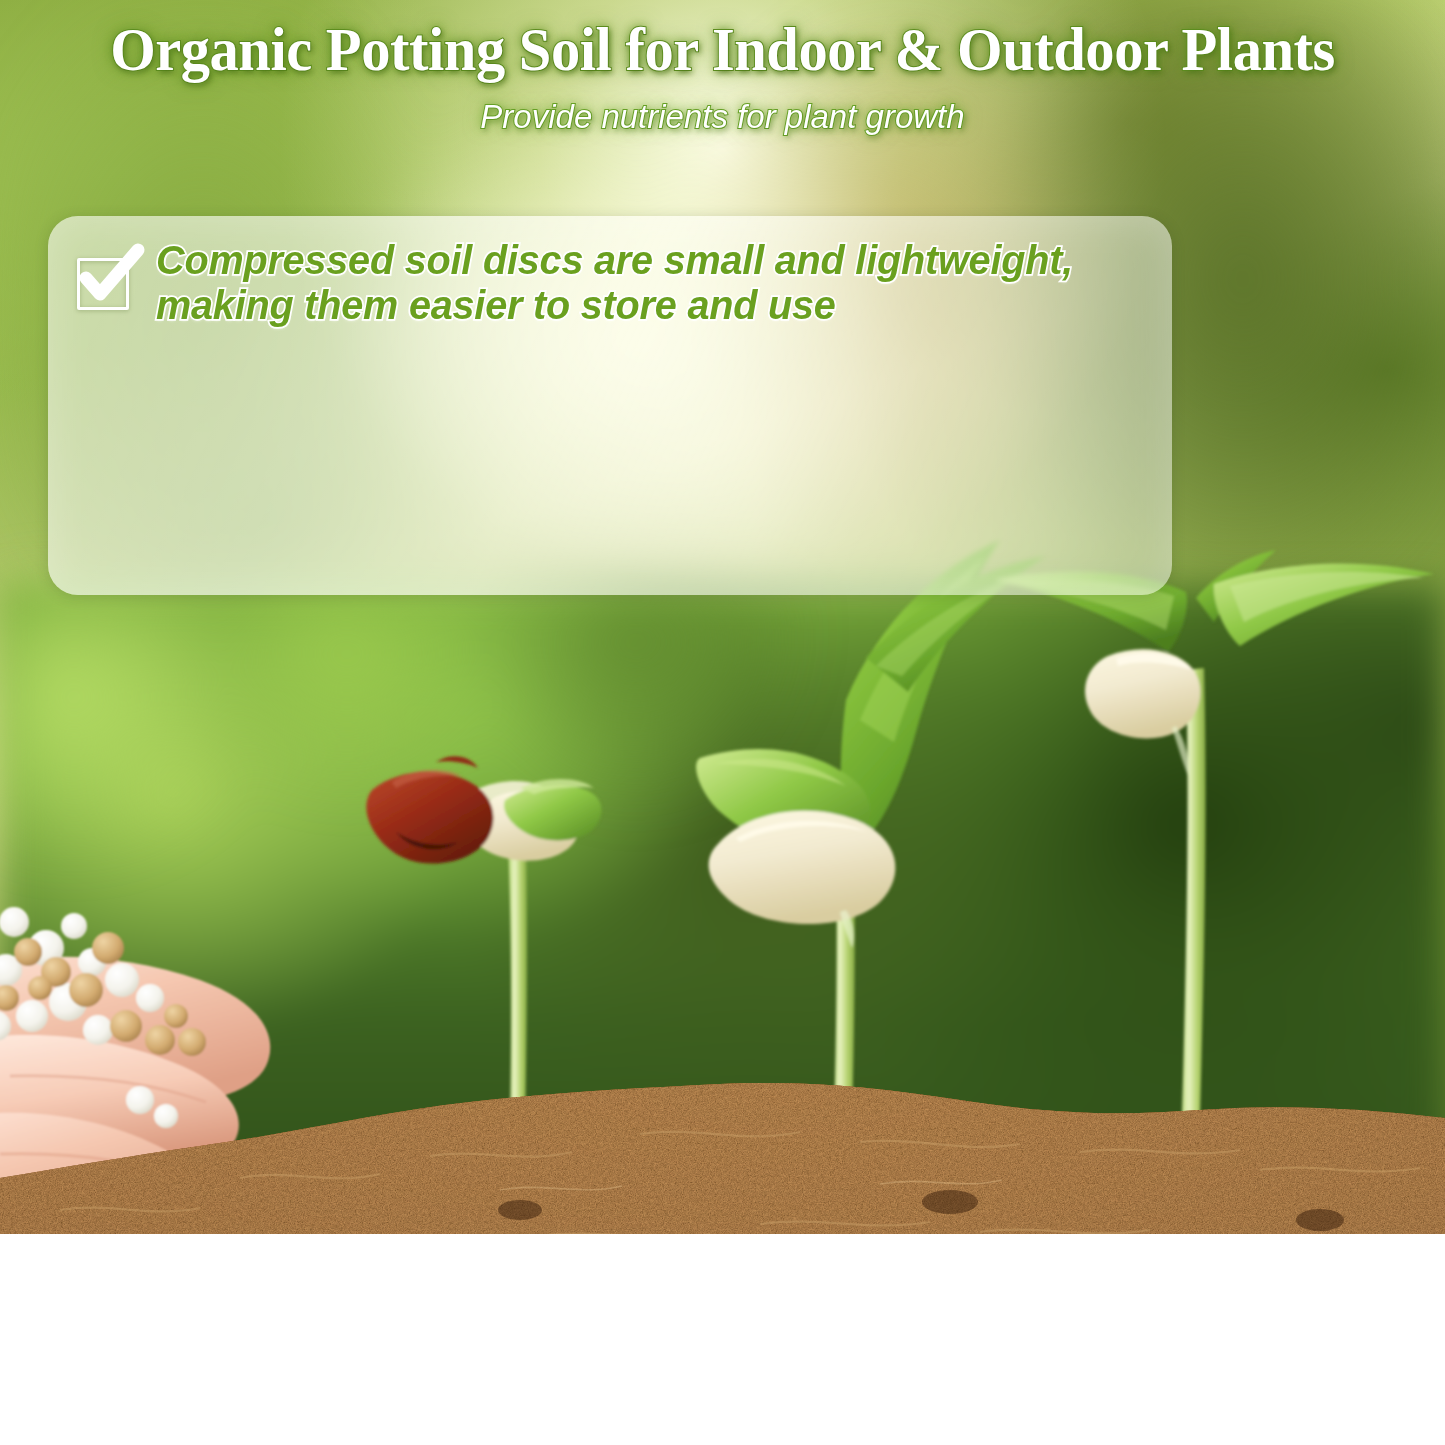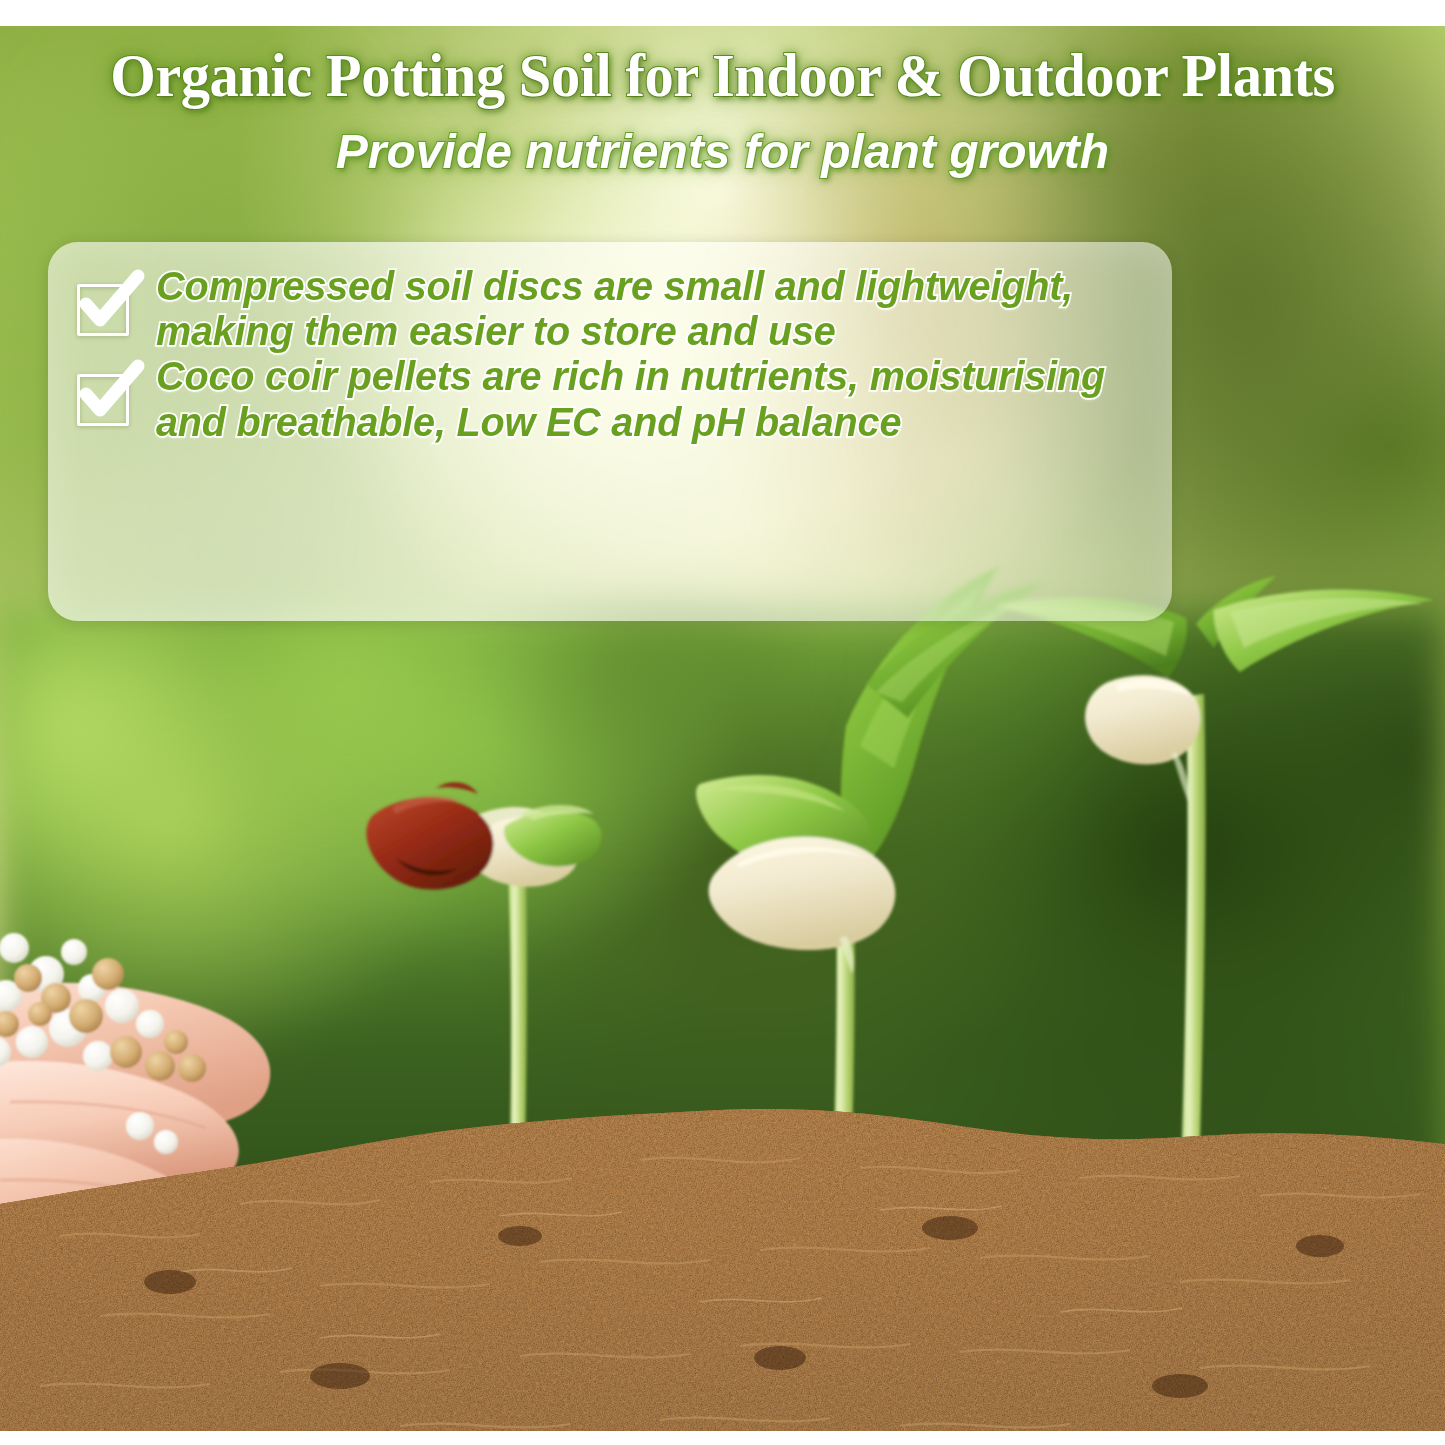--- a/index.html
+++ b/index.html
@@ -1,23 +1,22 @@
 <!DOCTYPE html>
 <html><head>
 <meta charset="utf-8">
 <style>
   html,body{margin:0;padding:0;background:#fff;}
   body{font-family:"Liberation Sans",sans-serif;}
 
   #poster{
     position:relative;
-    width:1445px;height:1405px;
+    width:1445px;height:1234px;
     overflow:hidden;
     background:#7f1d1d;
-    margin-top:26px;
   }
 
   
   .bg-base{
     position:absolute;inset:0;
     background:
       radial-gradient(circle at 50% 12%, rgba(255,255,235,.95) 0%, rgba(246,245,200,.55) 14%, rgba(0,0,0,0) 34%),
       radial-gradient(ellipse 40% 30% at 8% 14%, #9cbf52 0%, rgba(156,191,82,0) 70%),
       radial-gradient(ellipse 34% 34% at 78% 10%, #7d8f36 0%, rgba(125,143,54,0) 72%),
       radial-gradient(ellipse 50% 40% at 96% 30%, #5d7d27 0%, rgba(93,125,39,0) 75%),
@@ -71,22 +70,22 @@
       0 0 20px rgba(95,143,33,.7),
       2px 3px 5px rgba(60,90,18,.55);
     transform:scaleX(.96);
     white-space:nowrap;
     padding-top:18px;
   }
   .subtitle{
     margin:16px 0 0 0;
     font-family:"Liberation Sans",sans-serif;
     font-style:italic;
-    font-weight:bold;
-    font-size:48px;
+    font-weight:normal;
+    font-size:33px;
     color:#ffffff;
     -webkit-text-stroke:2px #6ba42a;
     paint-order:stroke fill;
     text-shadow:
       0 0 9px rgba(107,164,42,.95),
       0 0 18px rgba(107,164,42,.65),
       2px 3px 5px rgba(60,90,18,.45);
     white-space:nowrap;
   }
 
@@ -420,28 +419,16 @@
           <path d="M12 30 L26 46 L64 2" stroke="#ffffff" stroke-width="13" stroke-linecap="round" stroke-linejoin="round" fill="none"></path>
         </svg>
       </div>
       <p class="btext">
         <span>Compressed soil discs are small and lightweight,</span>
         <span class="l2">making them easier to store and use</span>
       </p>
     </div>
 
 
-    <div class="bullet">
-      <div class="chk">
-        <div class="box"></div>
-        <svg viewBox="0 0 70 62">
-          <path d="M12 30 L26 46 L64 2" stroke="#ffffff" stroke-width="13" stroke-linecap="round" stroke-linejoin="round" fill="none"></path>
-        </svg>
-      </div>
-      <p class="btext">
-        <span>Coco coir pellets are rich in nutrients, moisturising</span>
-        <span class="l2">and breathable, Low EC and pH balance</span>
-      </p>
-    </div>
 
   </div>
 
 </div>
 
 </body></html>

